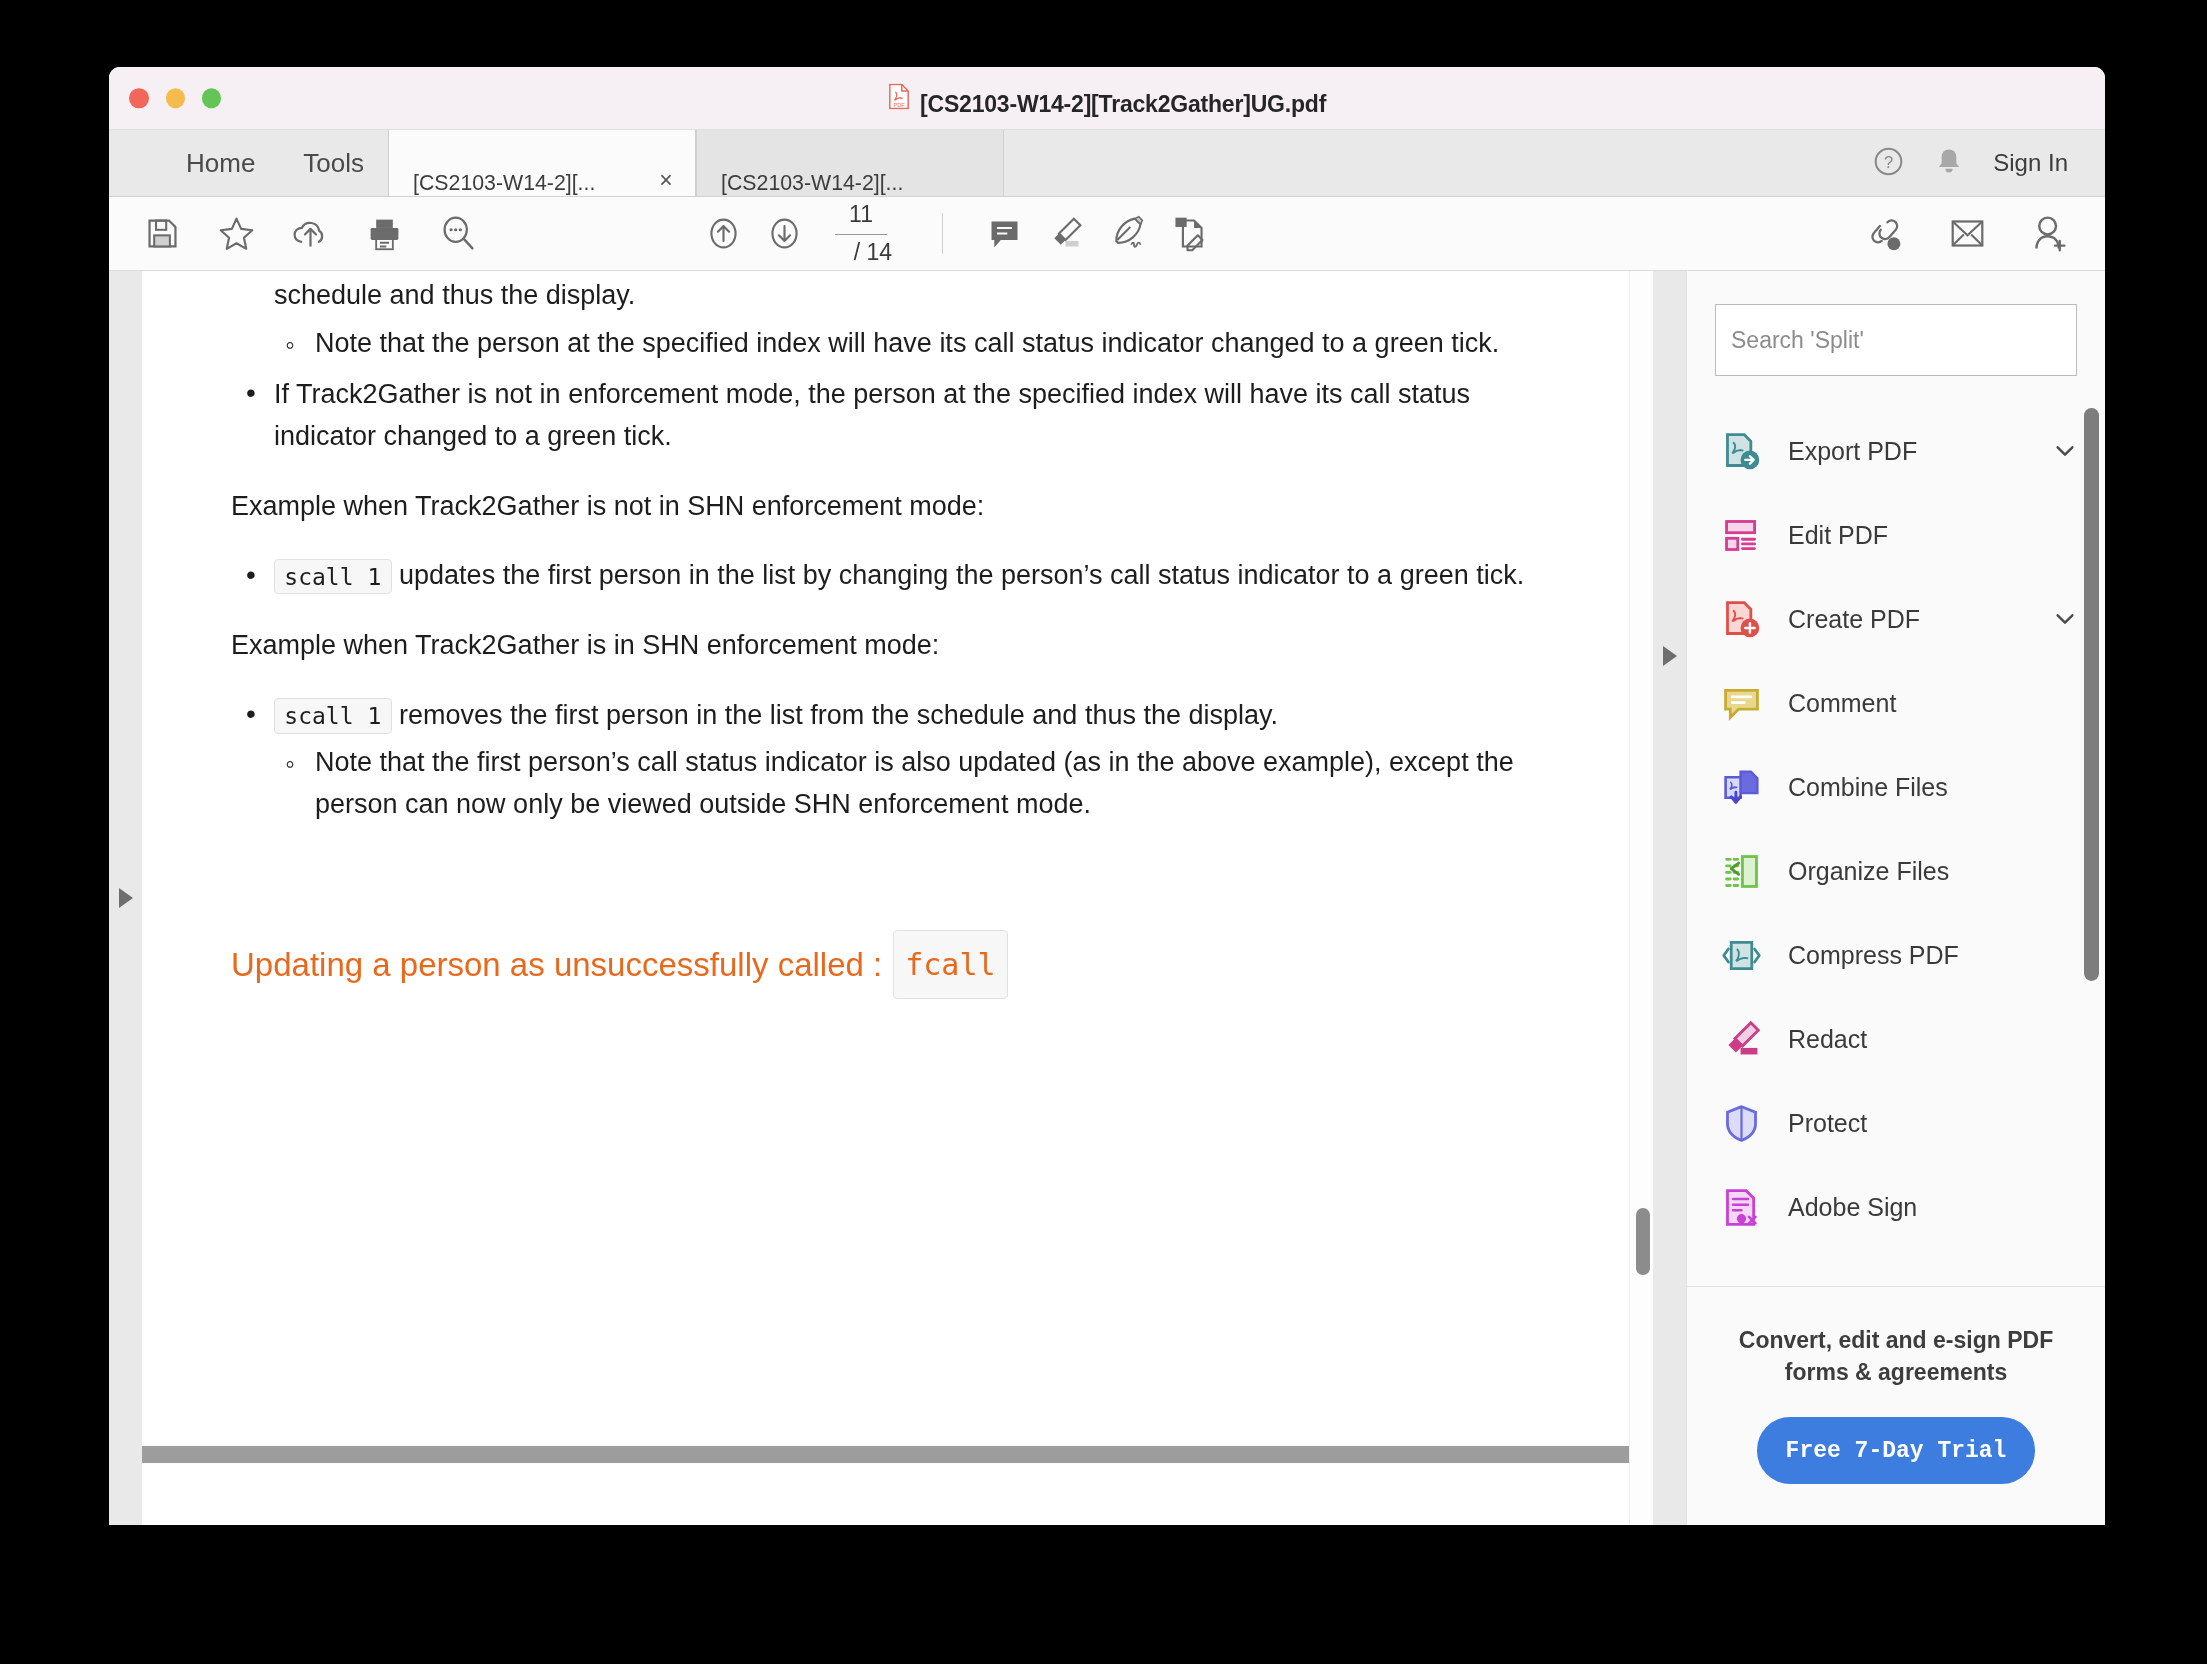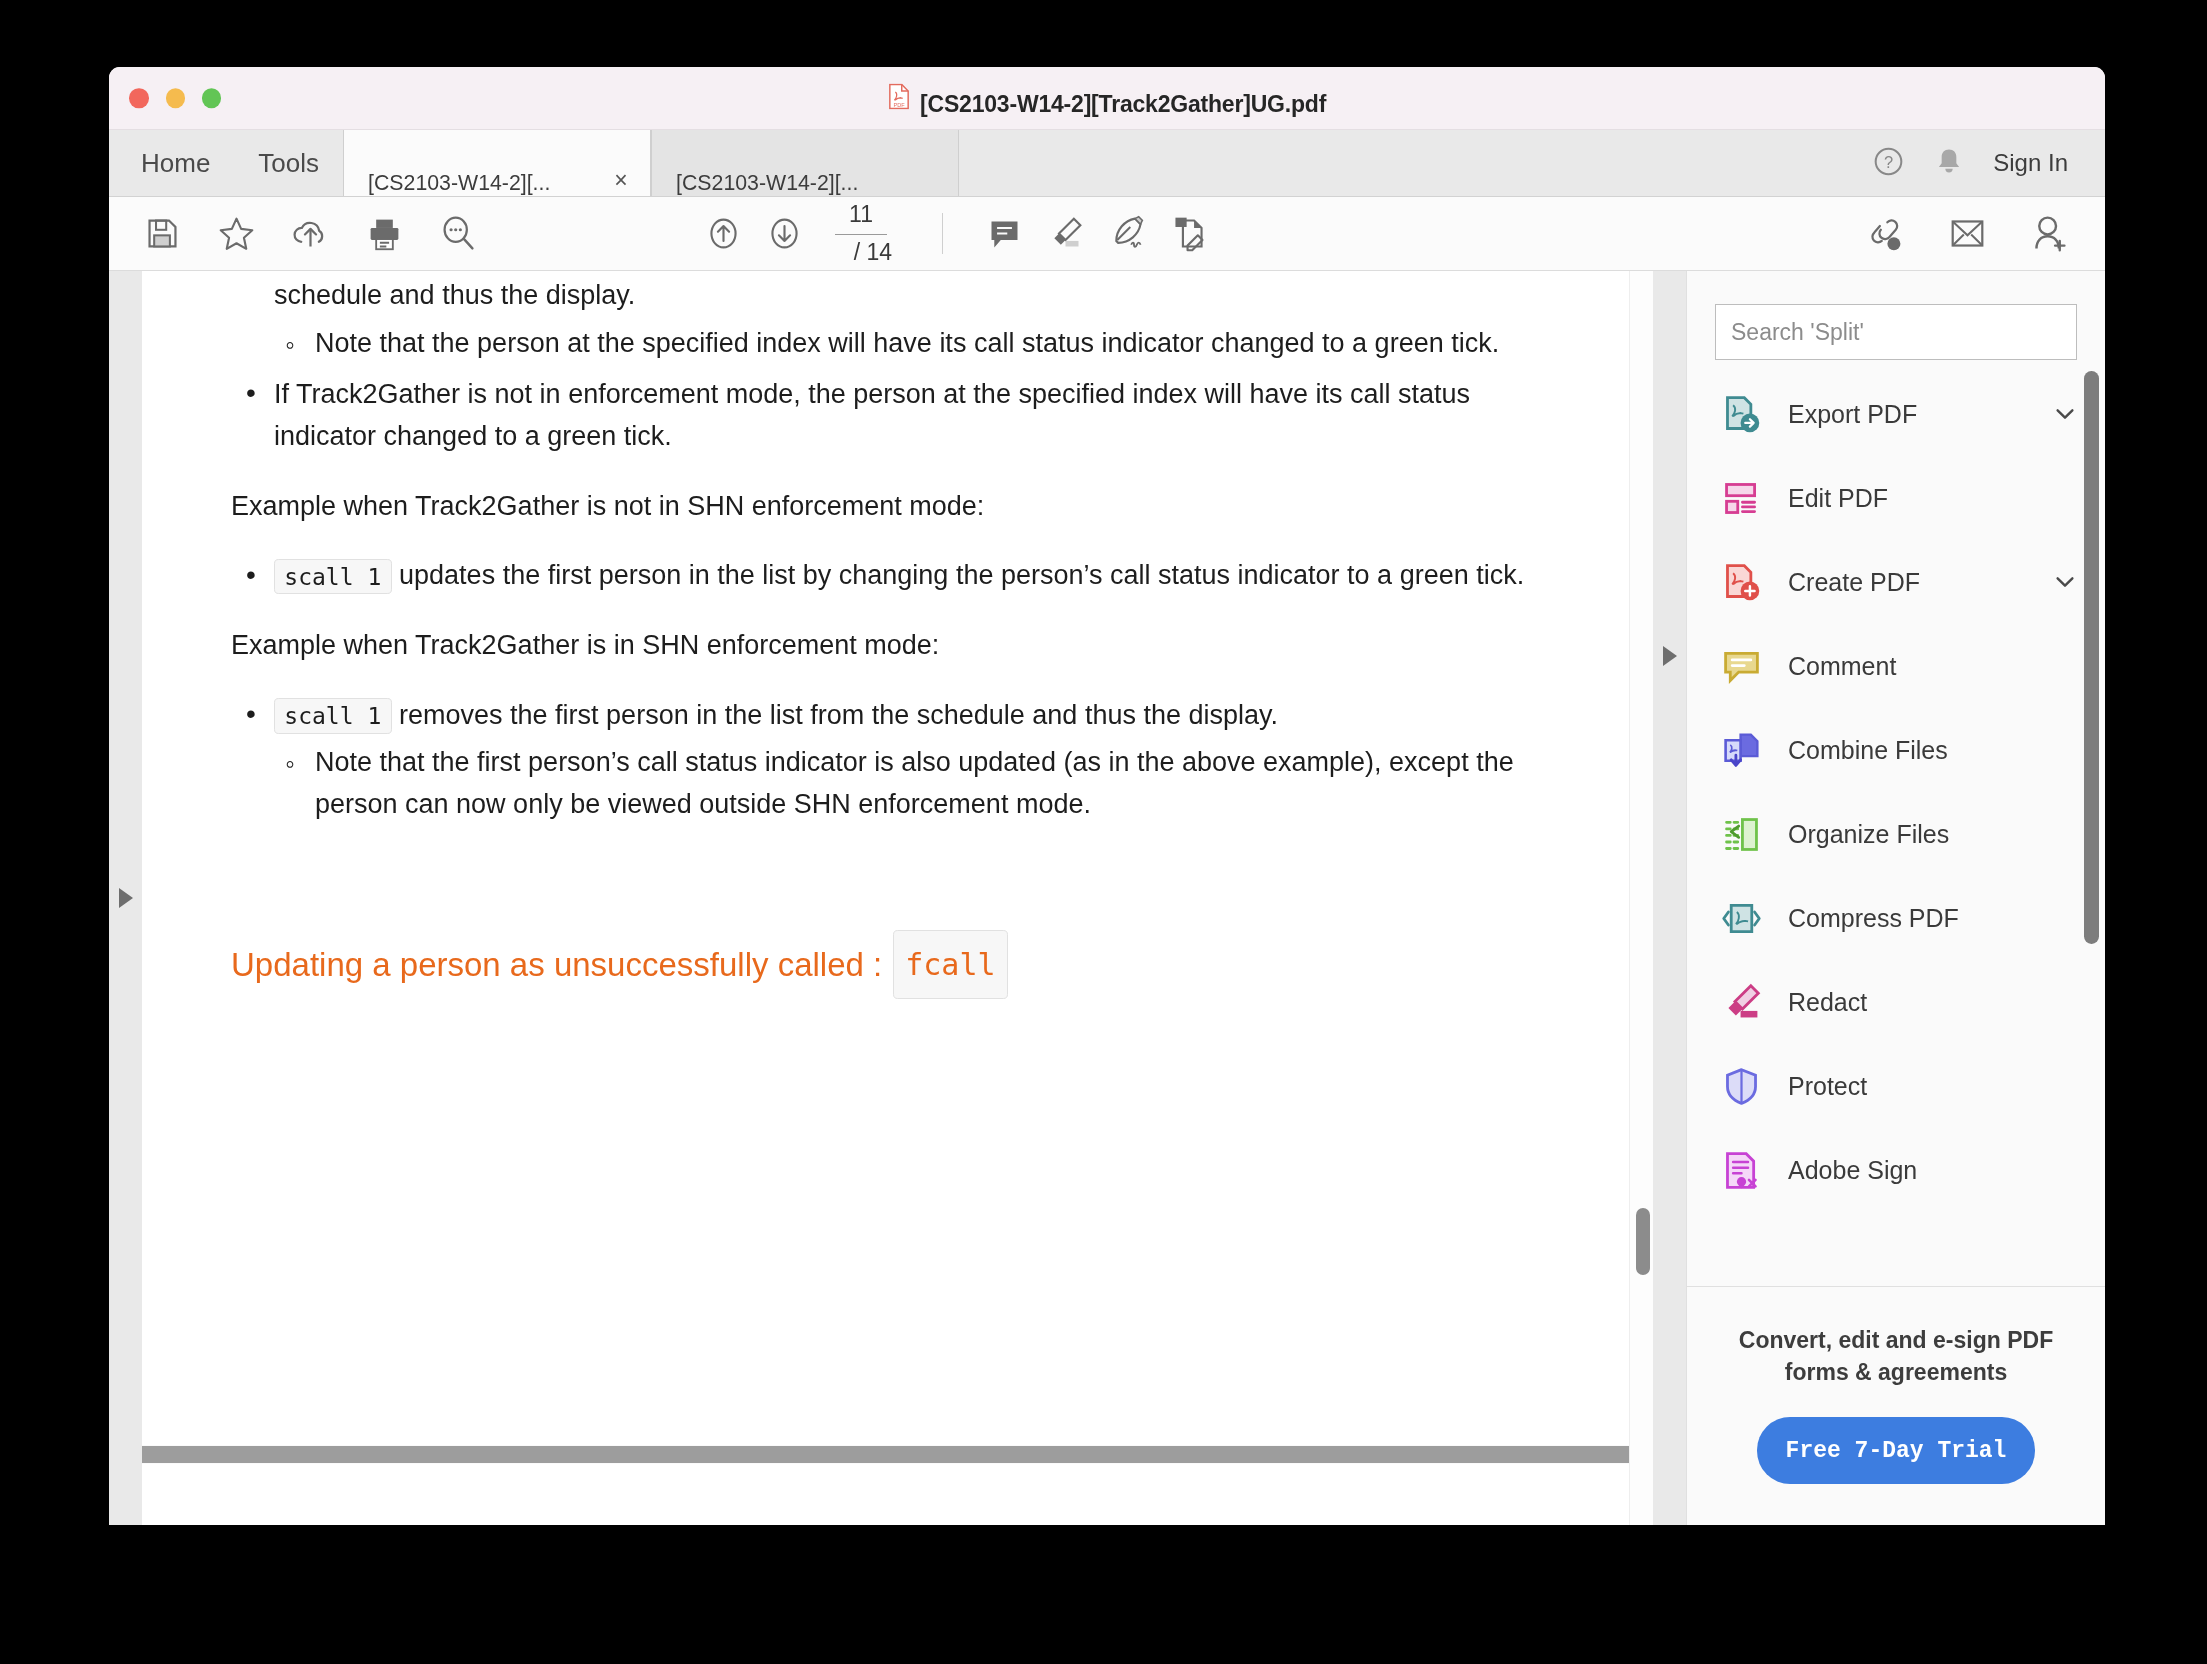--- a/index.html
+++ b/index.html
@@ -53,21 +53,21 @@
     height: 67px;
     background: #e9e9e9;
     display: flex; align-items: stretch;
     border-bottom: 0.9px solid #d2d2d2;
   }
   .menu-btn {
     display: flex; align-items: center;
     padding: 0 24px;
     font-size: 26px; color: #4a4a4a;
   }
-  .menu-btn:first-child { padding-left: 32px; }
+  .menu-btn:first-child { padding-left: 32px; margin-left: 45px; }
   #menu-group { display: flex; background: #e9e9e9; }
   .doc-tab {
     width: 308px;
     display: flex; align-items: flex-end;
     padding: 0 18.6px 0 24px;
     font-size: 21.3px; color: #3c3c3c;
     border-left: 0.9px solid #cfcfcf;
     border-right: 0.9px solid #cfcfcf;
     position: relative;
   }
@@ -215,22 +215,22 @@
 
   
   #tools-panel {
     width: 419px; flex: 0 0 419px;
     background: #fafafa;
     border-left: 0.9px solid #e0e0e0;
     position: relative;
     display: flex; flex-direction: column;
   }
   #tools-search {
-    margin: 33px 28px 5px 28px;
-    height: 56px;
+    margin: 33px 28px 26px 28px;
+    height: 72px;
     border: 0.9px solid #bdbdbd;
     background: #fff;
     display: flex; align-items: center;
     padding: 0 15px;
   }
   #tools-search input {
     border: 0; outline: 0; width: 100%;
     font-family: "Liberation Sans", sans-serif;
     font-size: 23px; color: #333;
     background: transparent;

